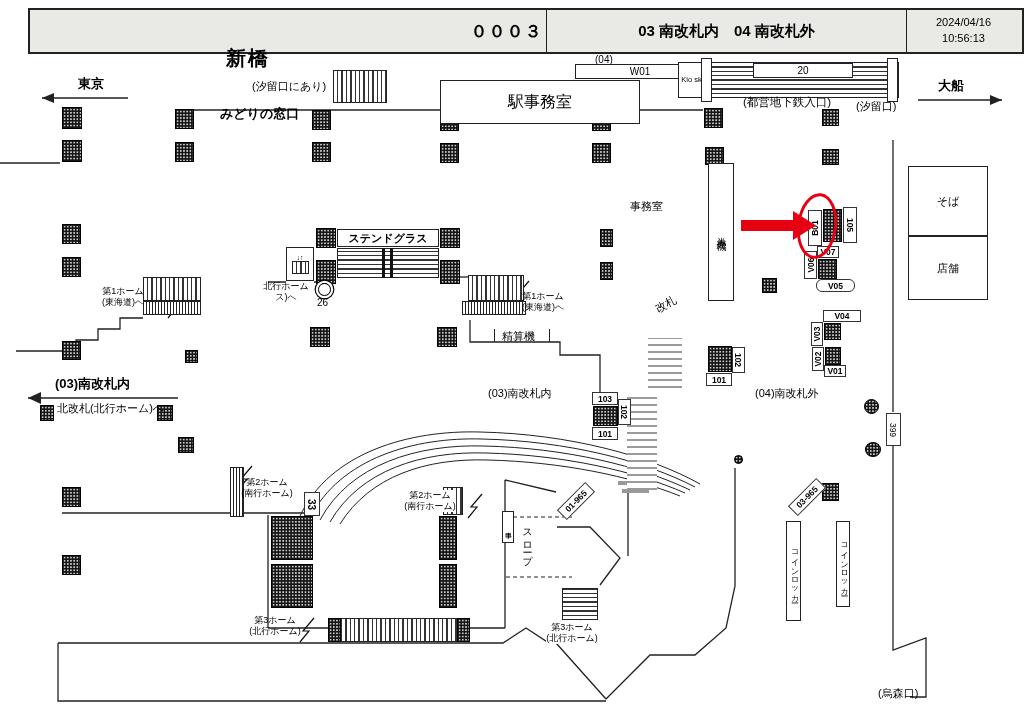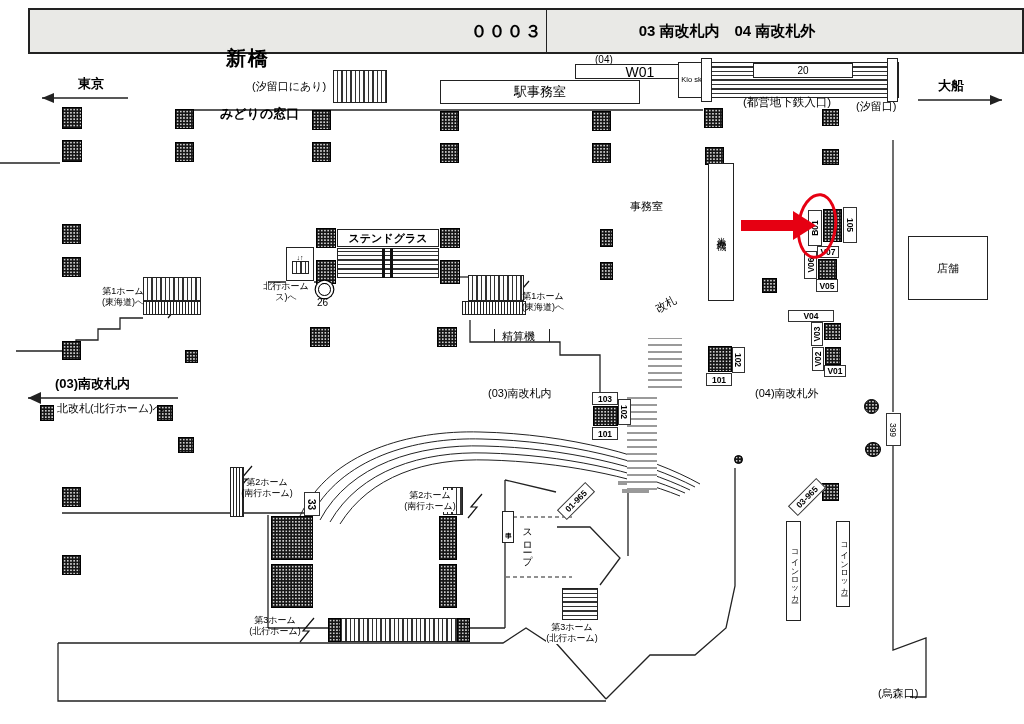--- a/index.html
+++ b/index.html
@@ -49,20 +49,24 @@
 </style>
 </head>
 <body>
 
 <div class="page">
 
   <div class="hdr">
     <div class="hcell h-station">新橋</div>
     <div class="hcell h-code">０００３</div>
     <div class="hcell h-zone">03 南改札内　04 南改札外</div>
+    <div class="hcell h-dt">
+      <span>2024/04/16</span>
+      <span>10:56:13</span>
+    </div>
   </div>
 
   <svg class="lines" width="1024" height="724">
     <g stroke="#222" stroke-width="1.3" fill="none">
       <path d="M185,110 H703"></path>
       <path d="M0,163 H60"></path>
       <path d="M143,318 L120,318 L120,329 L98,329 L98,340 L76,340 L76,351 L16,351"></path>
       <path d="M268,282 H286 M314,282 H318"></path>
       <path d="M460,277 H468"></path>
       <path d="M470,320 V342 H560 V355 H600 V392"></path>
@@ -107,31 +111,32 @@
       </g>
   </svg>
 
   <div class="lbl b" style="left:78px;top:76px;font-size:13px;">東京</div>
   <div class="lbl b" style="left:938px;top:78px;font-size:13px;">大船</div>
 
   <div class="lbl" style="left:252px;top:80px;">(汐留口にあり)</div>
   <div class="vstripe" style="left:333px;top:70px;width:54px;height:33px;"></div>
   <div class="lbl b" style="left:220px;top:106px;font-size:13px;">みどりの窓口</div>
   <div class="lbl" style="left:595px;top:54px;font-size:10px;">(04)</div>
-  <div class="box" style="left:575px;top:64px;width:130px;height:15px;font-size:14px;text-align:right;">W01</div>
-  <div class="box" style="left:440px;top:80px;width:200px;height:24px;font-size:13px;">駅事務室</div>
+  <div class="box" style="left:575px;top:64px;width:130px;height:15px;font-size:10px;text-align:right;">W01</div>
+  <div class="box" style="left:440px;top:80px;width:200px;height:44px;font-size:16px;">駅事務室</div>
   <div class="box ctr" style="left:678px;top:62px;width:27px;height:36px;font-size:7.5px;line-height:1.3;">Kio sk</div>
 
   <div class="hstripe" style="left:703px;top:62px;width:196px;height:36px;"></div>
   <div class="box" style="left:701px;top:58px;width:11px;height:44px;"></div>
   <div class="box" style="left:887px;top:58px;width:11px;height:44px;"></div>
   <div class="box" style="left:753px;top:63px;width:100px;height:15px;font-size:10px;">20</div>
   <div class="lbl" style="left:743px;top:96px;font-size:11.5px;">(都営地下鉄入口)</div>
   <div class="lbl" style="left:856px;top:100px;font-size:11px;">(汐留口)</div>
 
+  <div class="box" style="left:908px;top:166px;width:80px;height:70px;font-size:11px;">そば</div>
   <div class="box" style="left:908px;top:236px;width:80px;height:64px;font-size:11px;">店舗</div>
 
   <div class="lbl" style="left:630px;top:200px;">事務室</div>
   <div class="box vtext" style="left:708px;top:163px;width:26px;height:138px;font-size:10px;">券売機</div>
 
   <div class="pillar" style="left:316px;top:228px;width:20px;height:20px;"></div>
   <div class="pillar" style="left:440px;top:228px;width:20px;height:20px;"></div>
   <div class="pillar" style="left:316px;top:260px;width:20px;height:24px;"></div>
   <div class="pillar" style="left:440px;top:260px;width:20px;height:24px;"></div>
   <div class="hstripe" style="left:337px;top:248px;width:102px;height:30px;"></div>
@@ -197,23 +202,23 @@
   <div class="tag vert" style="left:843px;top:207px;width:14px;height:36px;">
       <span>105</span>
     </div>
   <div class="redellipse"></div>
 
   <div class="tag" style="left:817px;top:246px;width:22px;height:12px;">V07</div>
   <div class="tag vertccw" style="left:804px;top:251px;width:13px;height:28px;">
       <span>V06</span>
     </div>
   <div class="pillar" style="left:818px;top:259px;width:19px;height:20px;"></div>
-  <div class="tag" style="left:816px;top:279px;width:22px;height:13px;">V05</div>
-
-  <div class="tag" style="left:788px;top:310px;width:46px;height:12px;">V04</div>
+  <div class="tag" style="left:816px;top:279px;width:39px;height:13px;border-radius:6px;">V05</div>
+
+  <div class="tag" style="left:823px;top:310px;width:38px;height:12px;">V04</div>
   <div class="tag vertccw" style="left:811px;top:322px;width:12px;height:24px;">
       <span>V03</span>
     </div>
   <div class="pillar" style="left:824px;top:323px;width:17px;height:17px;"></div>
 
   <div class="tag vertccw" style="left:812px;top:347px;width:12px;height:24px;">
       <span>V02</span>
     </div>
   <div class="pillar" style="left:825px;top:347px;width:16px;height:18px;"></div>
   <div class="tag" style="left:824px;top:365px;width:22px;height:12px;">V01</div>

